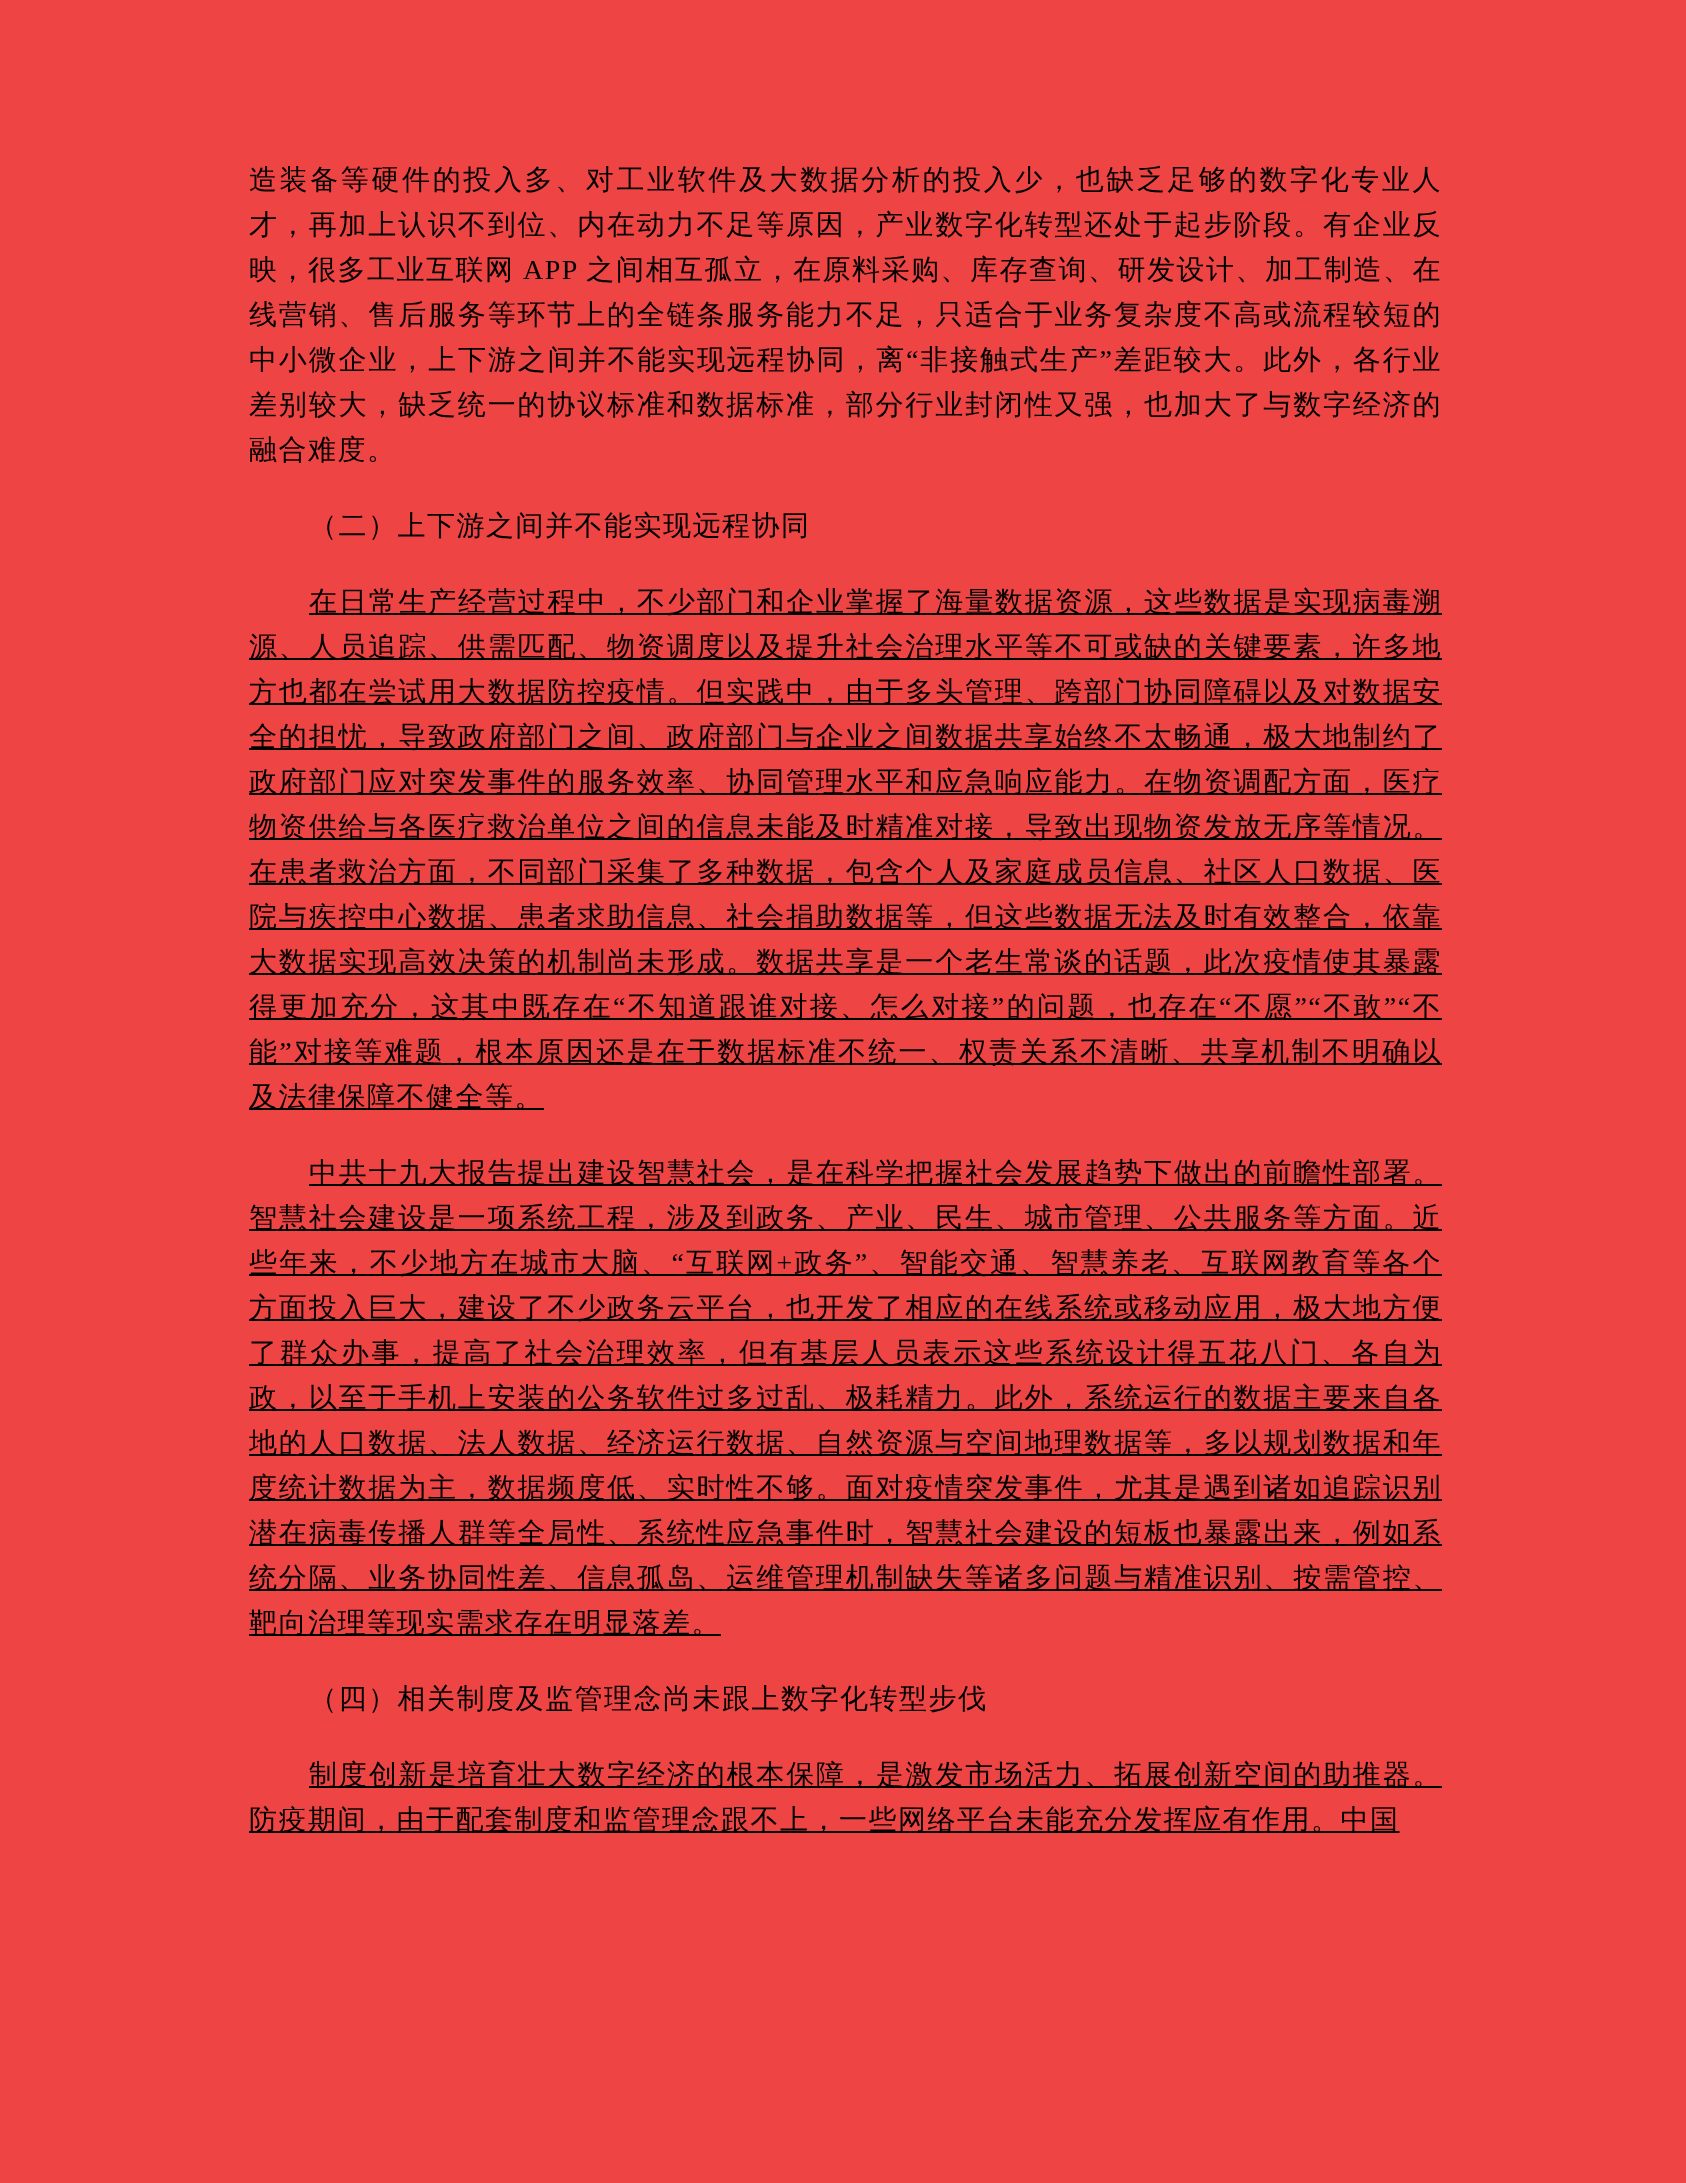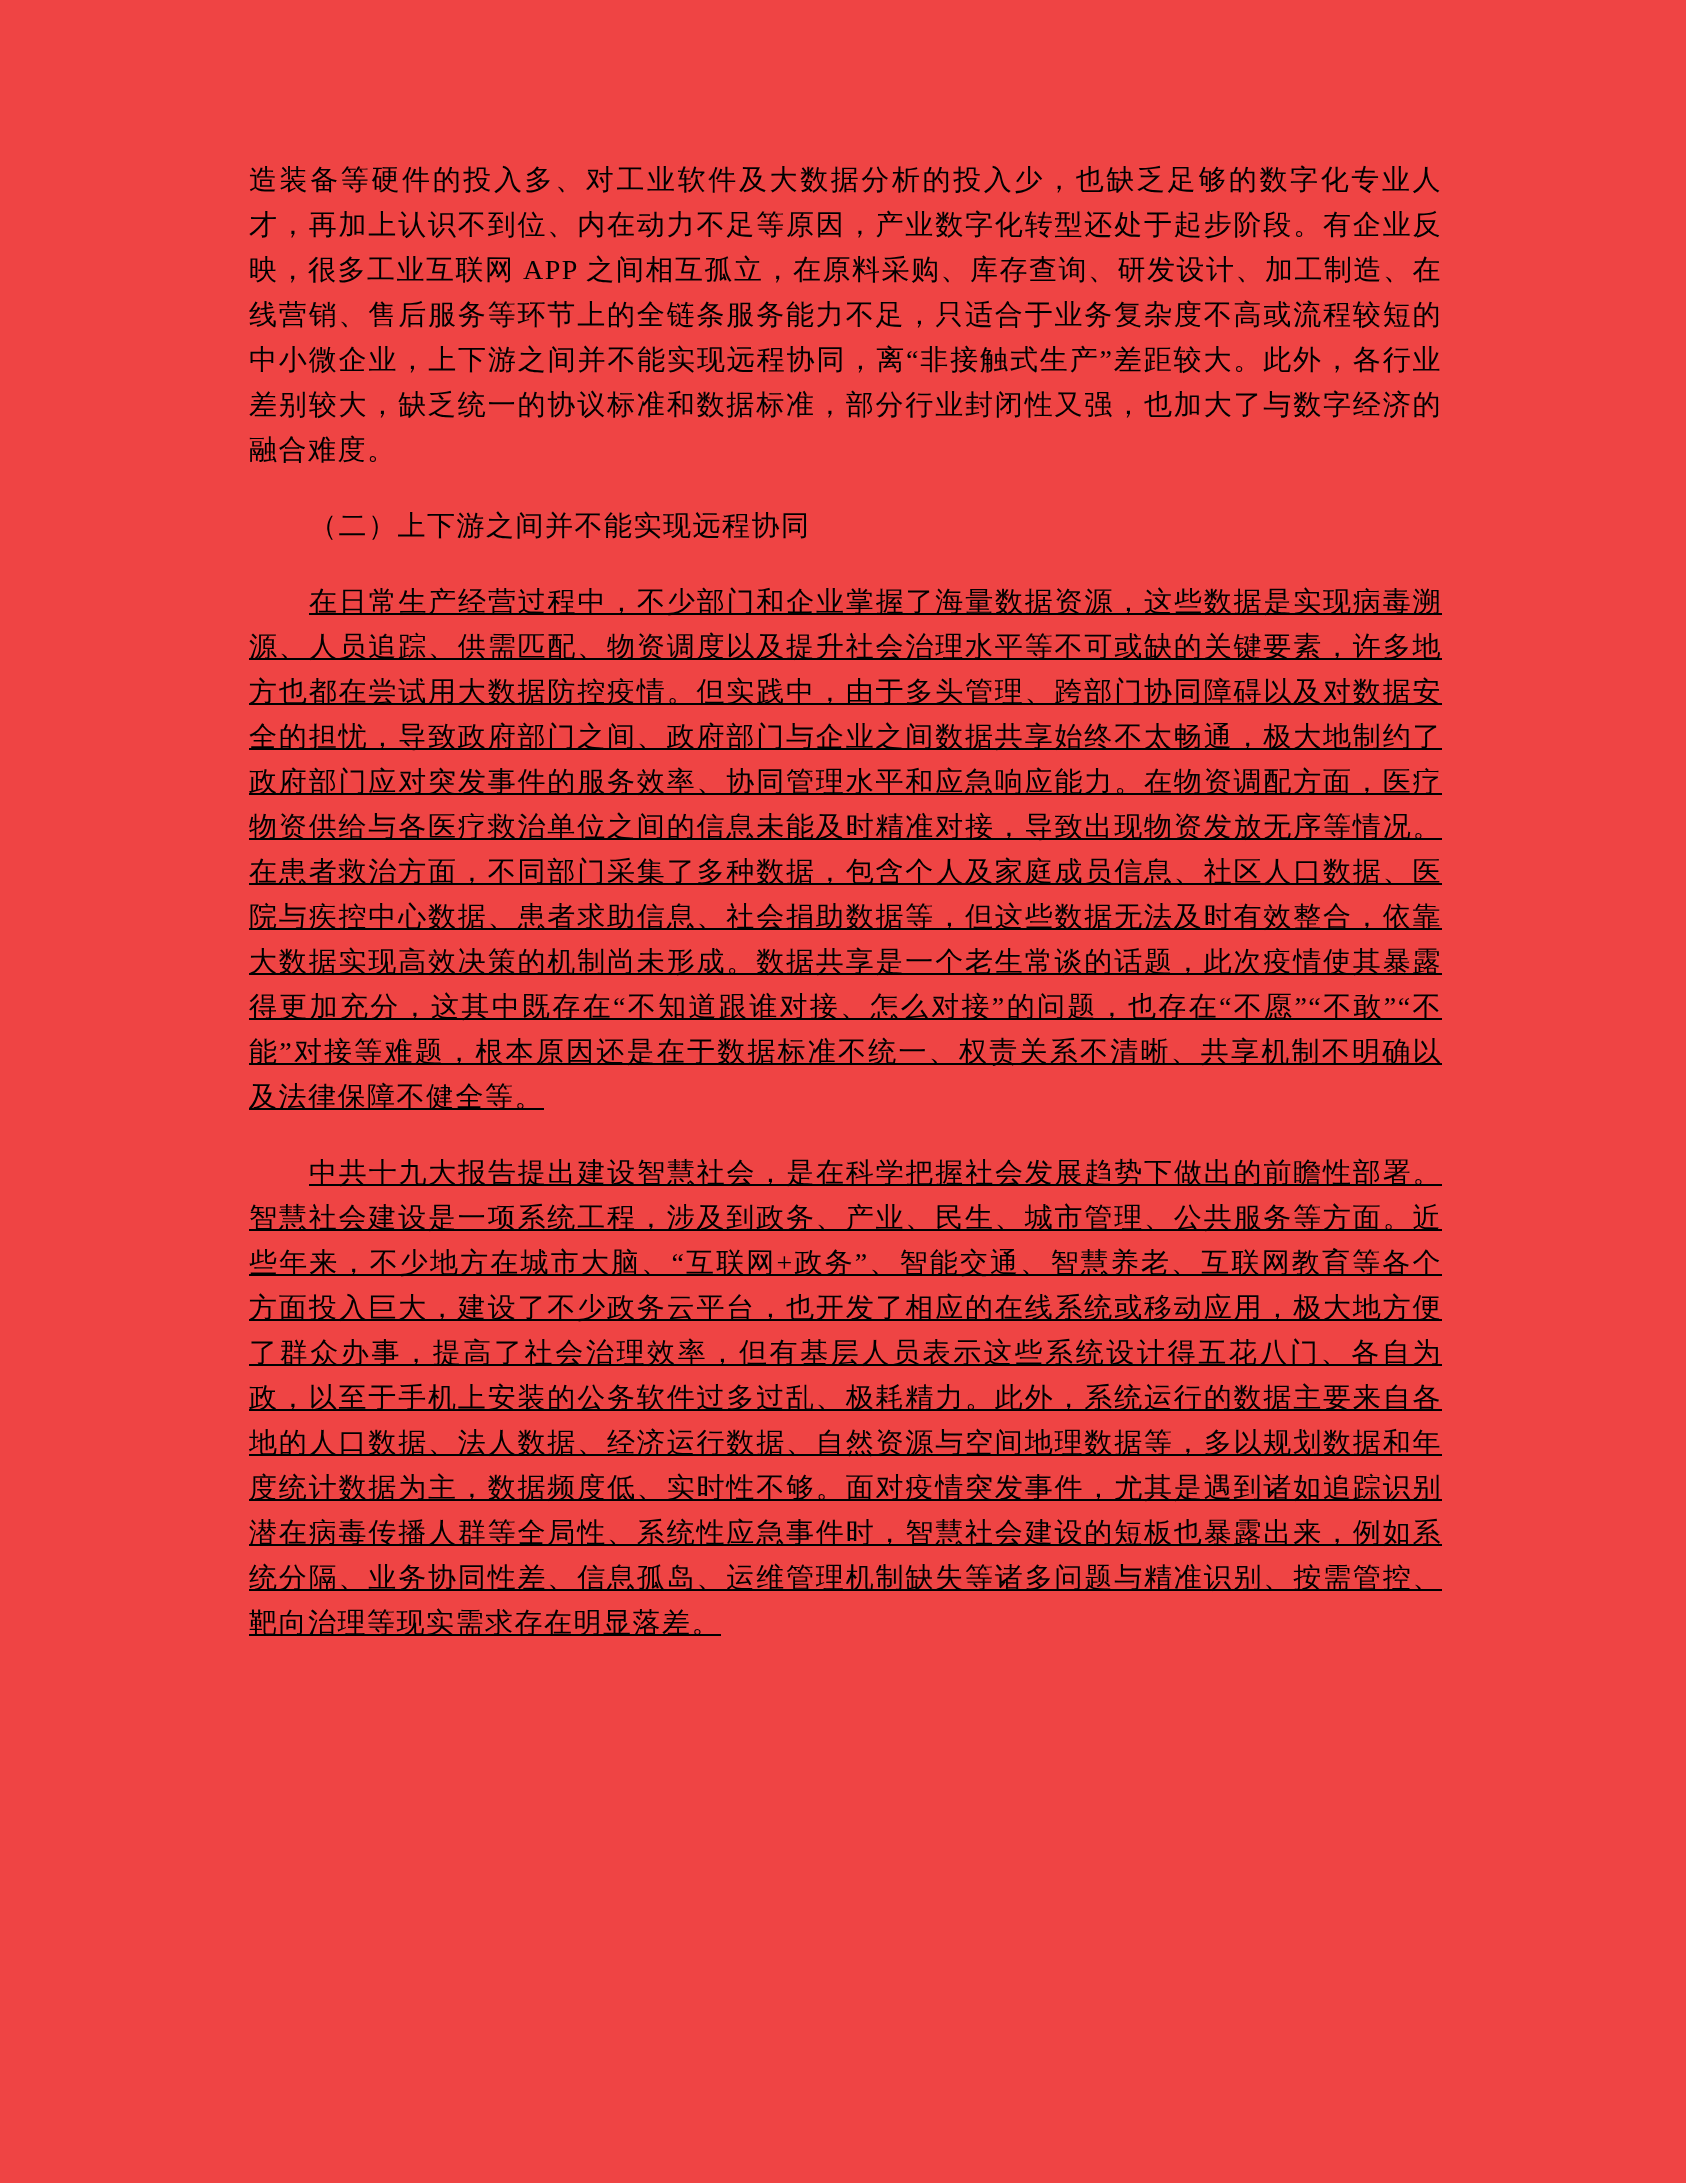--- a/index.html
+++ b/index.html
@@ -45,15 +45,17 @@
 </style>
 </head>
 <body>
 
 <div class="page" style="background: #ef4444;">
   <main class="content" id="doc-content" style="color: rgb(0, 0, 0);">
       <p class="">造装备等硬件的投入多、对工业软件及大数据分析的投入少，也缺乏足够的数字化专业人才，再加上认识不到位、内在动力不足等原因，产业数字化转型还处于起步阶段。有企业反映，很多工业互联网 APP 之间相互孤立，在原料采购、库存查询、研发设计、加工制造、在线营销、售后服务等环节上的全链条服务能力不足，只适合于业务复杂度不高或流程较短的中小微企业，上下游之间并不能实现远程协同，离“非接触式生产”差距较大。此外，各行业差别较大，缺乏统一的协议标准和数据标准，部分行业封闭性又强，也加大了与数字经济的融合难度。</p>
       <p class="heading">（二）上下游之间并不能实现远程协同</p>
       <p class=" indent">在日常生产经营过程中，不少部门和企业掌握了海量数据资源，这些数据是实现病毒溯源、人员追踪、供需匹配、物资调度以及提升社会治理水平等不可或缺的关键要素，许多地方也都在尝试用大数据防控疫情。但实践中，由于多头管理、跨部门协同障碍以及对数据安全的担忧，导致政府部门之间、政府部门与企业之间数据共享始终不太畅通，极大地制约了政府部门应对突发事件的服务效率、协同管理水平和应急响应能力。在物资调配方面，医疗物资供给与各医疗救治单位之间的信息未能及时精准对接，导致出现物资发放无序等情况。在患者救治方面，不同部门采集了多种数据，包含个人及家庭成员信息、社区人口数据、医院与疾控中心数据、患者求助信息、社会捐助数据等，但这些数据无法及时有效整合，依靠大数据实现高效决策的机制尚未形成。数据共享是一个老生常谈的话题，此次疫情使其暴露得更加充分，这其中既存在“不知道跟谁对接、怎么对接”的问题，也存在“不愿”“不敢”“不能”对接等难题，根本原因还是在于数据标准不统一、权责关系不清晰、共享机制不明确以及法律保障不健全等。</p>
       <p class=" indent">中共十九大报告提出建设智慧社会，是在科学把握社会发展趋势下做出的前瞻性部署。智慧社会建设是一项系统工程，涉及到政务、产业、民生、城市管理、公共服务等方面。近些年来，不少地方在城市大脑、“互联网+政务”、智能交通、智慧养老、互联网教育等各个方面投入巨大，建设了不少政务云平台，也开发了相应的在线系统或移动应用，极大地方便了群众办事，提高了社会治理效率，但有基层人员表示这些系统设计得五花八门、各自为政，以至于手机上安装的公务软件过多过乱、极耗精力。此外，系统运行的数据主要来自各地的人口数据、法人数据、经济运行数据、自然资源与空间地理数据等，多以规划数据和年度统计数据为主，数据频度低、实时性不够。面对疫情突发事件，尤其是遇到诸如追踪识别潜在病毒传播人群等全局性、系统性应急事件时，智慧社会建设的短板也暴露出来，例如系统分隔、业务协同性差、信息孤岛、运维管理机制缺失等诸多问题与精准识别、按需管控、靶向治理等现实需求存在明显落差。</p>
+      <p class="heading">（四）相关制度及监管理念尚未跟上数字化转型步伐</p>
+      <p class=" indent">制度创新是培育壮大数字经济的根本保障，是激发市场活力、拓展创新空间的助推器。防疫期间，由于配套制度和监管理念跟不上，一些网络平台未能充分发挥应有作用。中国</p>
     </main>
 </div>
 
 
 </body></html>

